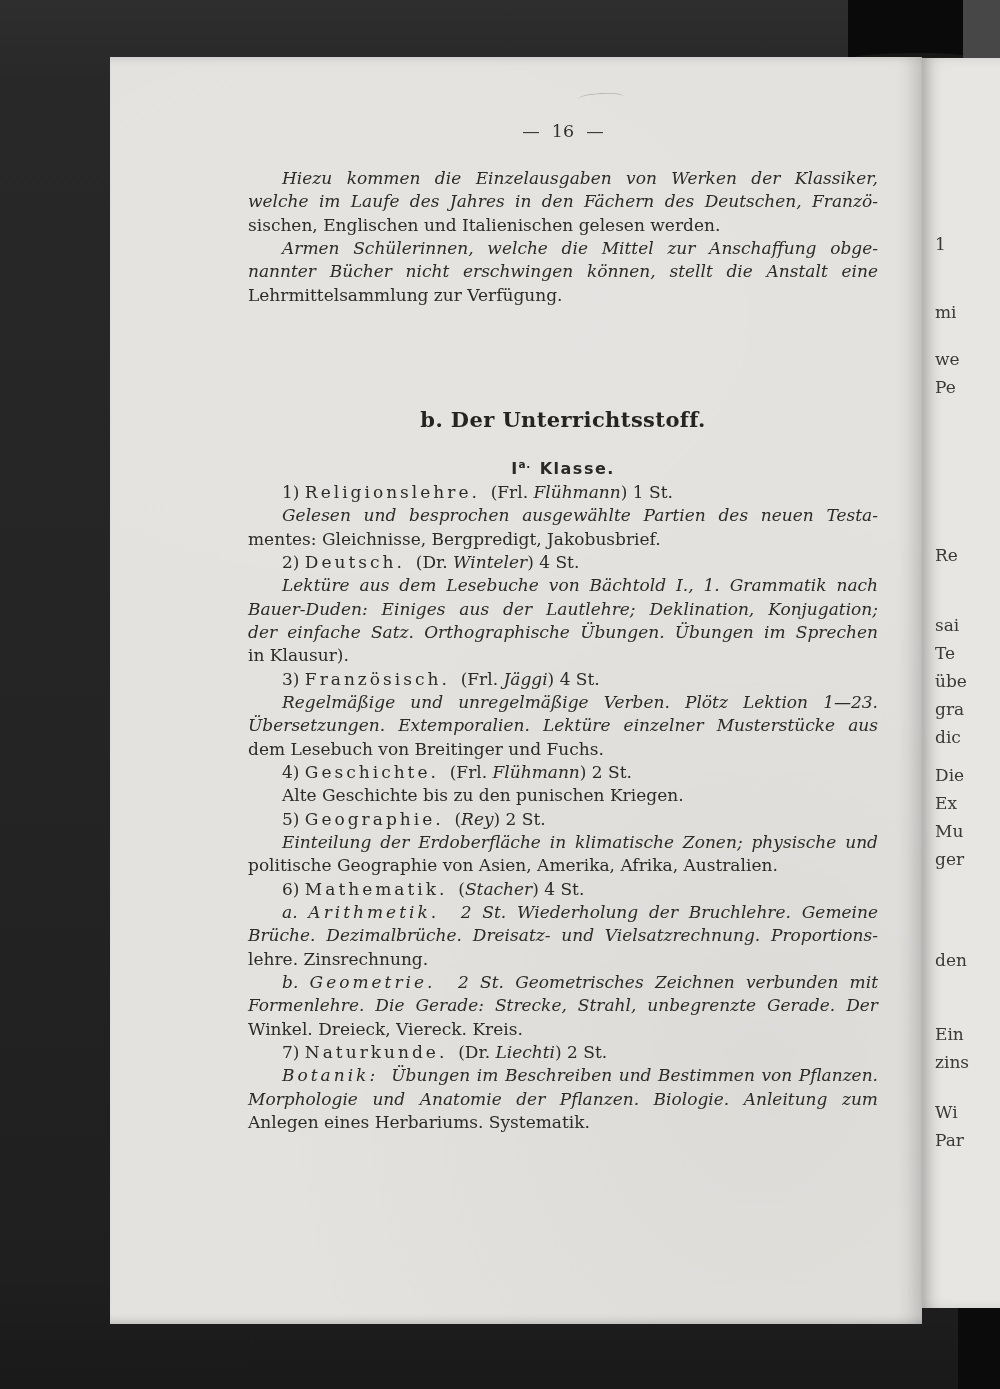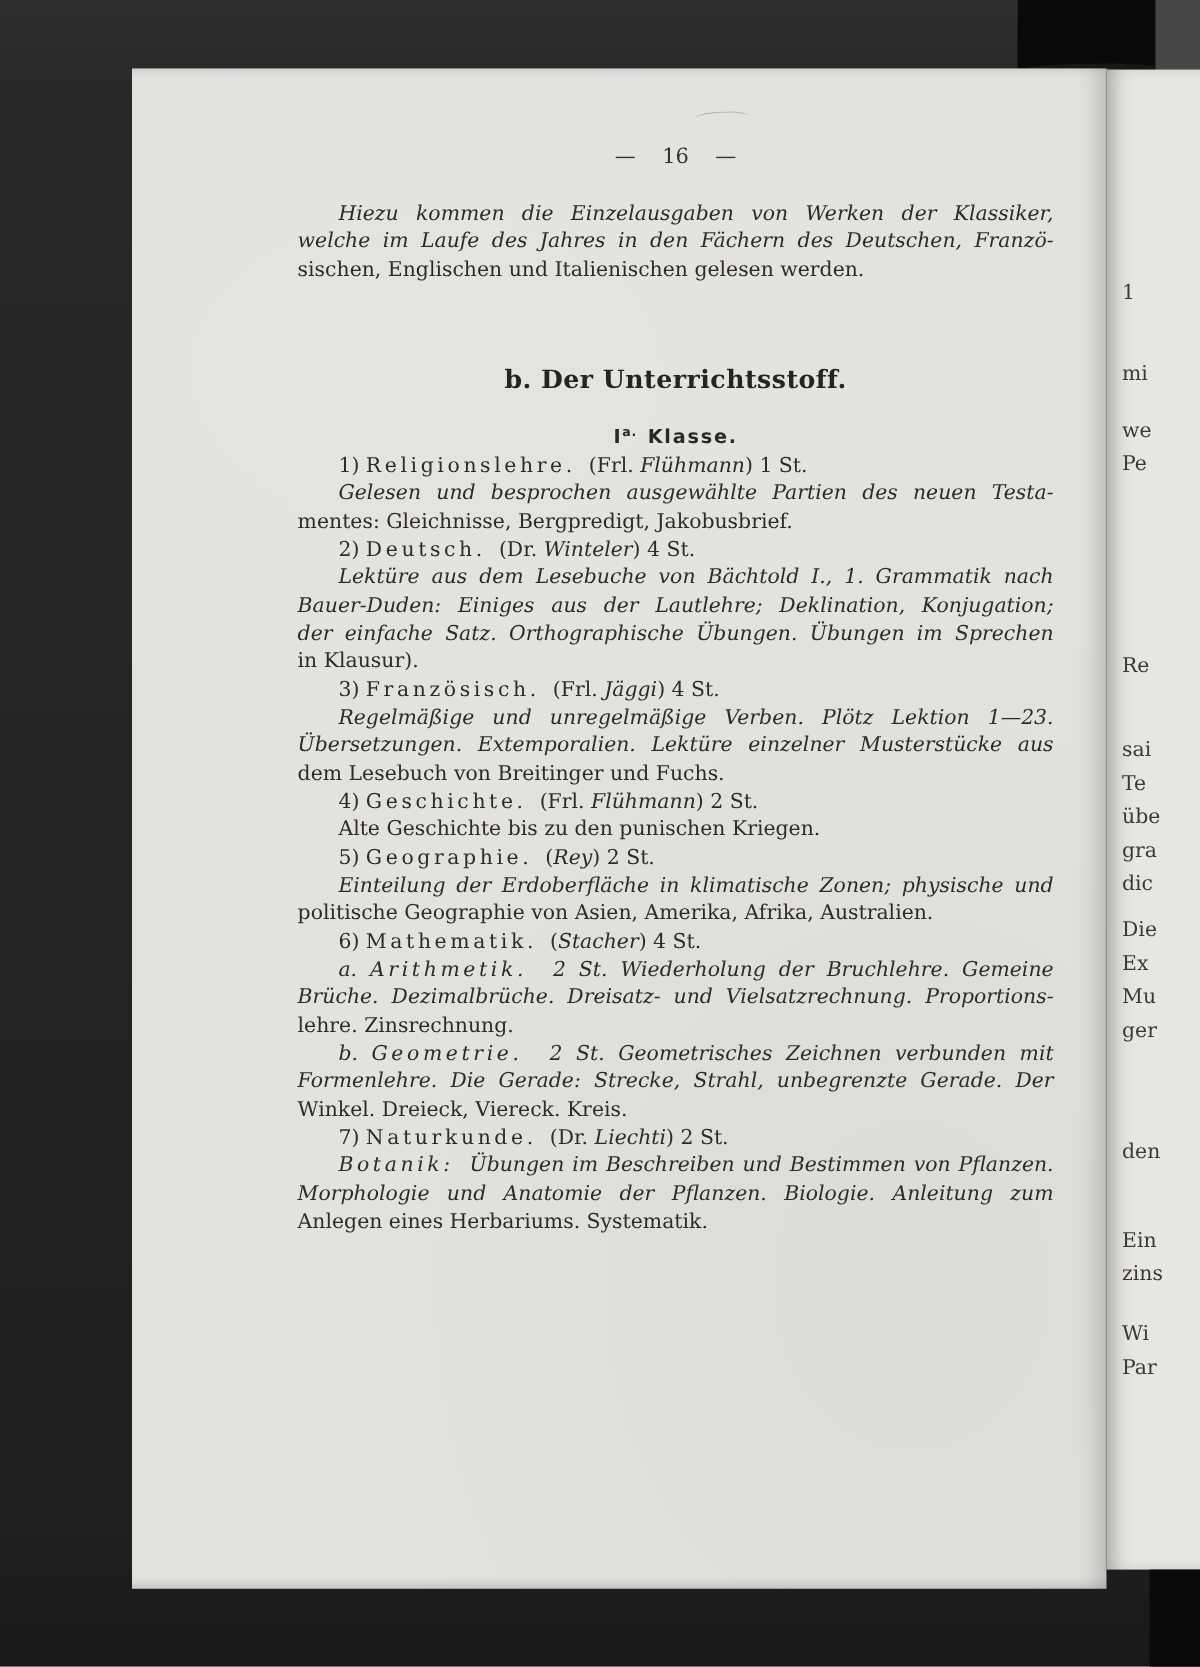--- a/index.html
+++ b/index.html
@@ -30,23 +30,23 @@
   
   .artifact{position:absolute;left:468px;top:36px;width:46px;height:9px;
             border-top:1.5px solid rgba(125,124,120,.45);border-radius:50%;transform:rotate(-3deg);}
   
   .col{position:absolute;left:138px;top:0;width:630px;color:#2d2b28;}
   .line{height:23.33px;line-height:23.33px;font-size:17px;}
   .line.ind{text-indent:34px;}
   .line.j{text-align:justify;text-align-last:justify;font-style:italic;}
   .sp{letter-spacing:3px;}
   .pagenum{margin-top:62px;height:24px;line-height:24px;text-align:center;font-size:17.5px;color:#34322f;}
-  .pagenum .num{display:inline-block;margin:0 22px;}
+  .pagenum .num{display:inline-block;margin:0 12px;}
   .para1{margin-top:24px;}
-  .heading{margin-top:64px;height:30px;line-height:30px;text-align:center;
+  .heading{margin-top:98px;height:30px;line-height:30px;text-align:center;
            font-weight:bold;font-size:21px;letter-spacing:.4px;color:#262421;}
   .klasse{margin-top:17px;height:24px;line-height:24px;text-align:center;
           font-family:"DejaVu Sans","Liberation Sans",sans-serif;font-weight:bold;
           font-size:16px;letter-spacing:1.5px;color:#2b2926;}
   .klasse sup{font-size:10.5px;letter-spacing:.5px;}
   .klasse .kw{margin-left:9px;}
   .list{margin-top:5px;}
   i{font-style:italic;}
 </style>
 </head>
@@ -66,20 +66,25 @@
       <div class="pagenum">
         <span>—</span><span class="num">16</span><span>—</span>
       </div>
 
       <div class="para1">
         <div class="line ind j">Hiezu kommen die Einzelausgaben von Werken der Klassiker,</div>
         <div class="line j">welche im Laufe des Jahres in den Fächern des Deutschen, Franzö-</div>
         <div class="line">sischen, Englischen und Italienischen gelesen werden.</div>
       </div>
 
+      <div>
+        <div class="line ind j">Armen Schülerinnen, welche die Mittel zur Anschaffung obge-</div>
+        <div class="line j">nannter Bücher nicht erschwingen können, stellt die Anstalt eine</div>
+        <div class="line">Lehrmittelsammlung zur Verfügung.</div>
+      </div>
 
       <div class="heading">b. Der Unterrichtsstoff.</div>
 
       <div class="klasse">
         <span>I</span><sup>a.</sup><span class="kw">Klasse.</span>
       </div>
 
       <div class="list">
 
         <div class="line ind">

